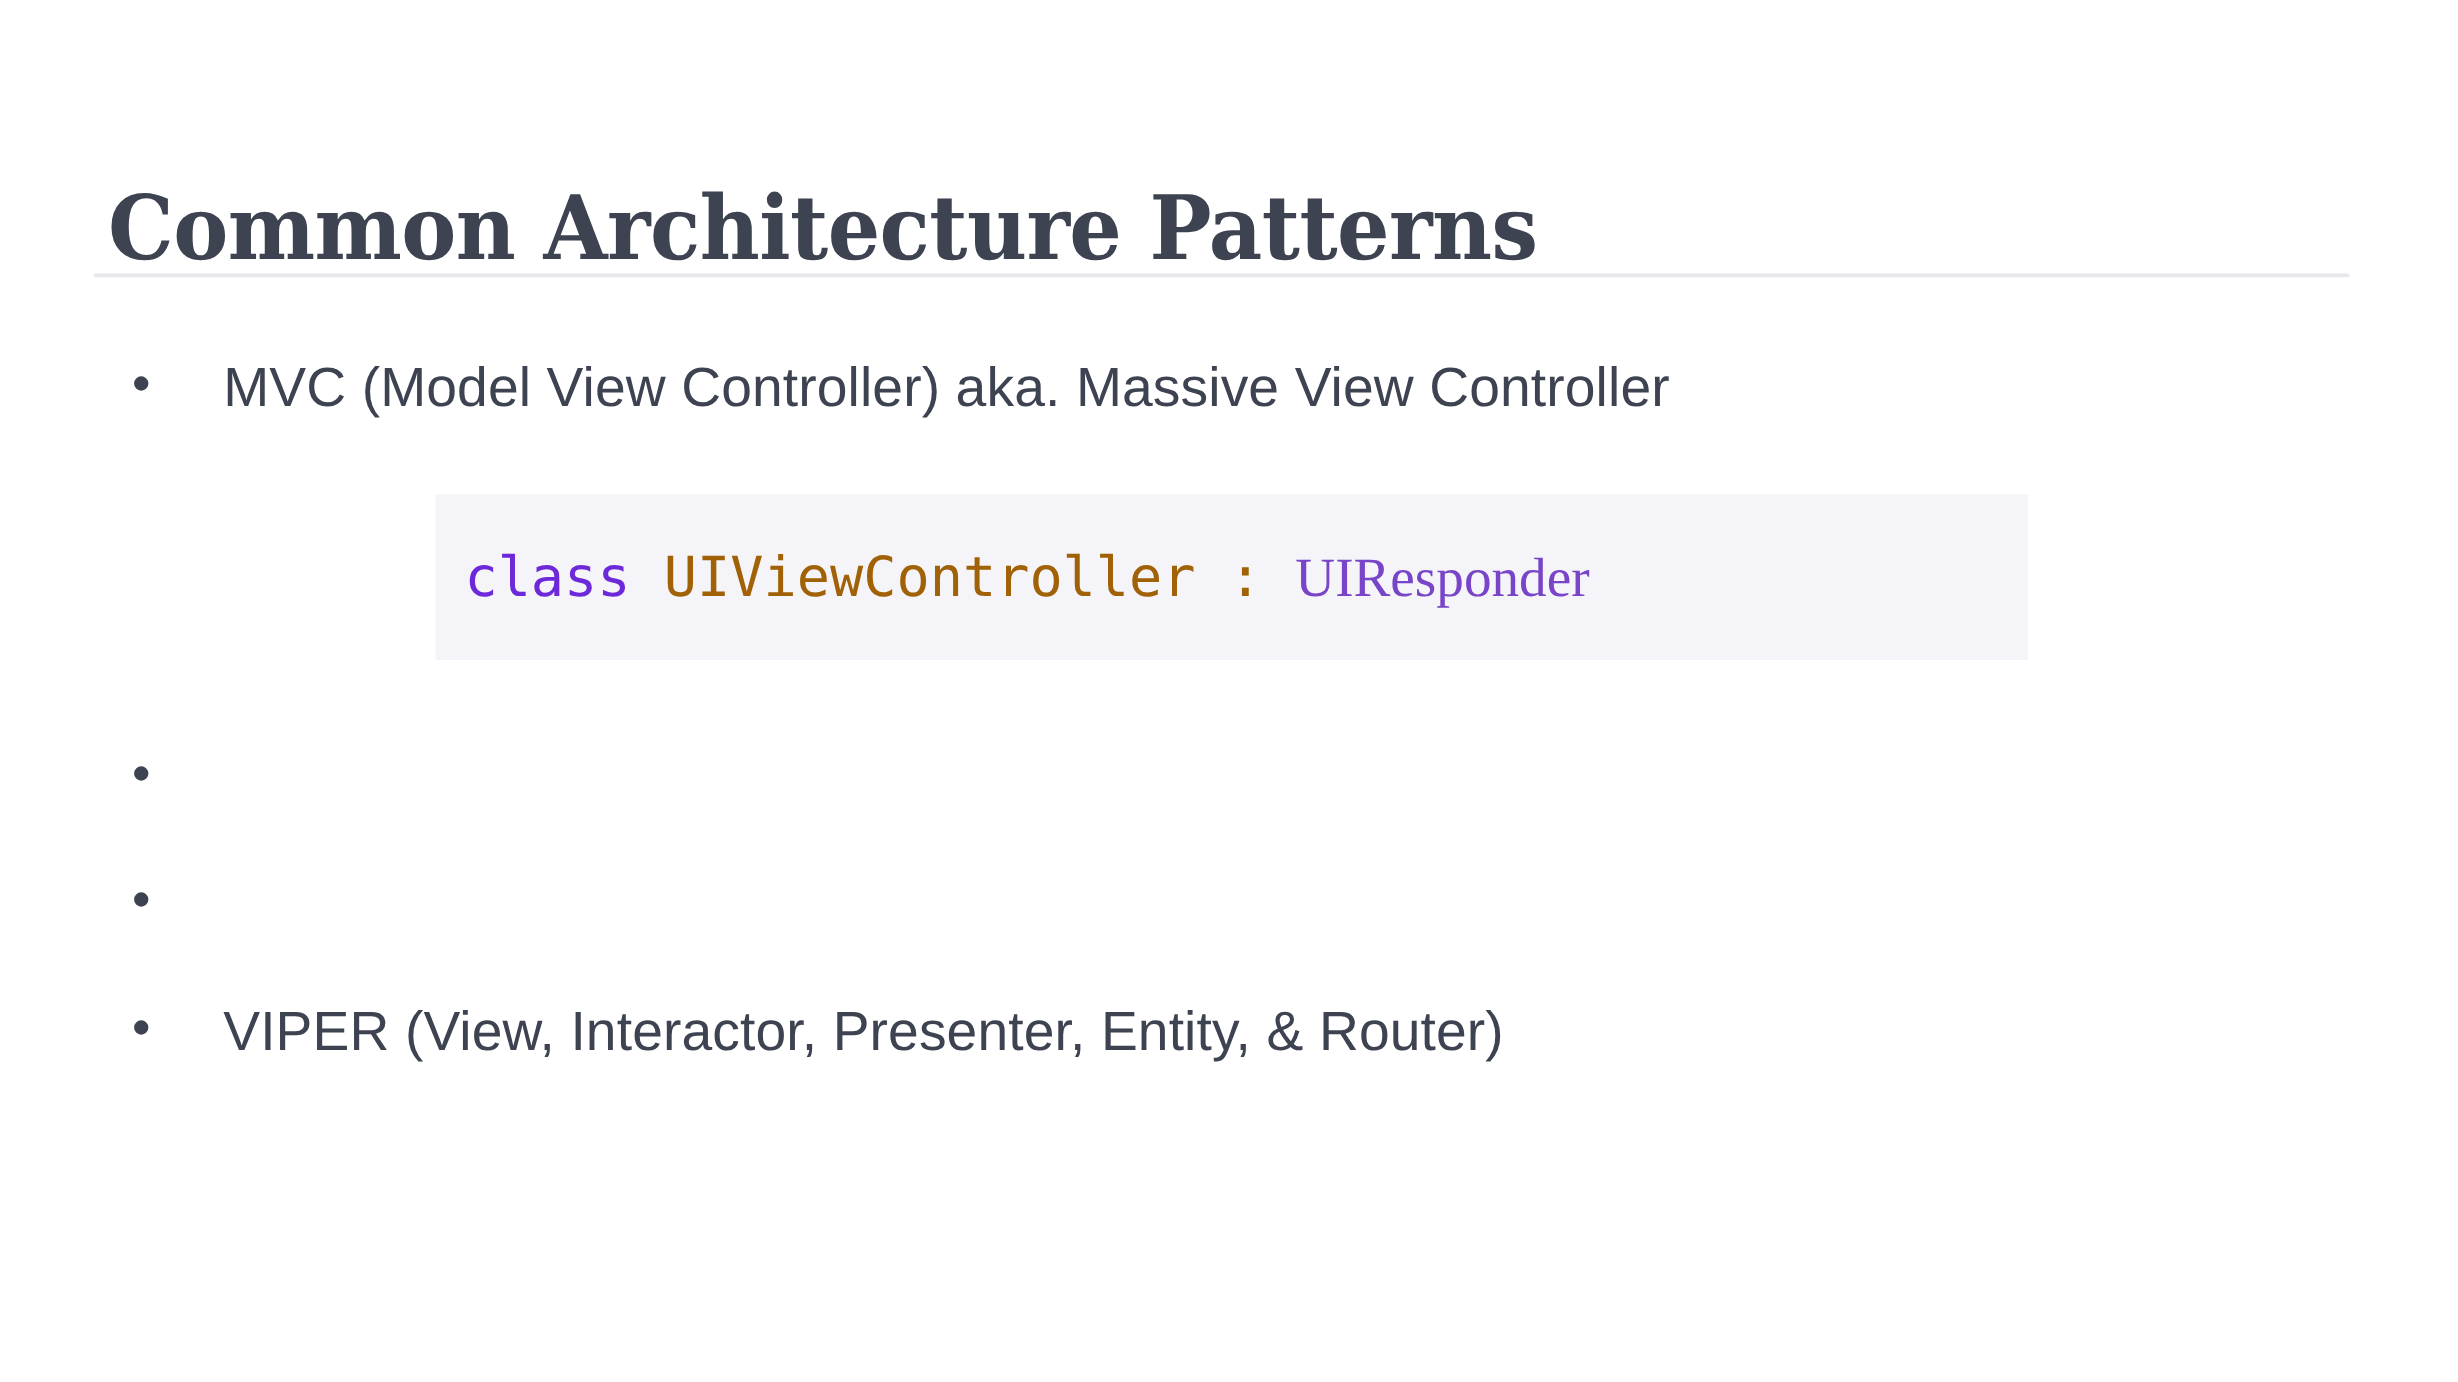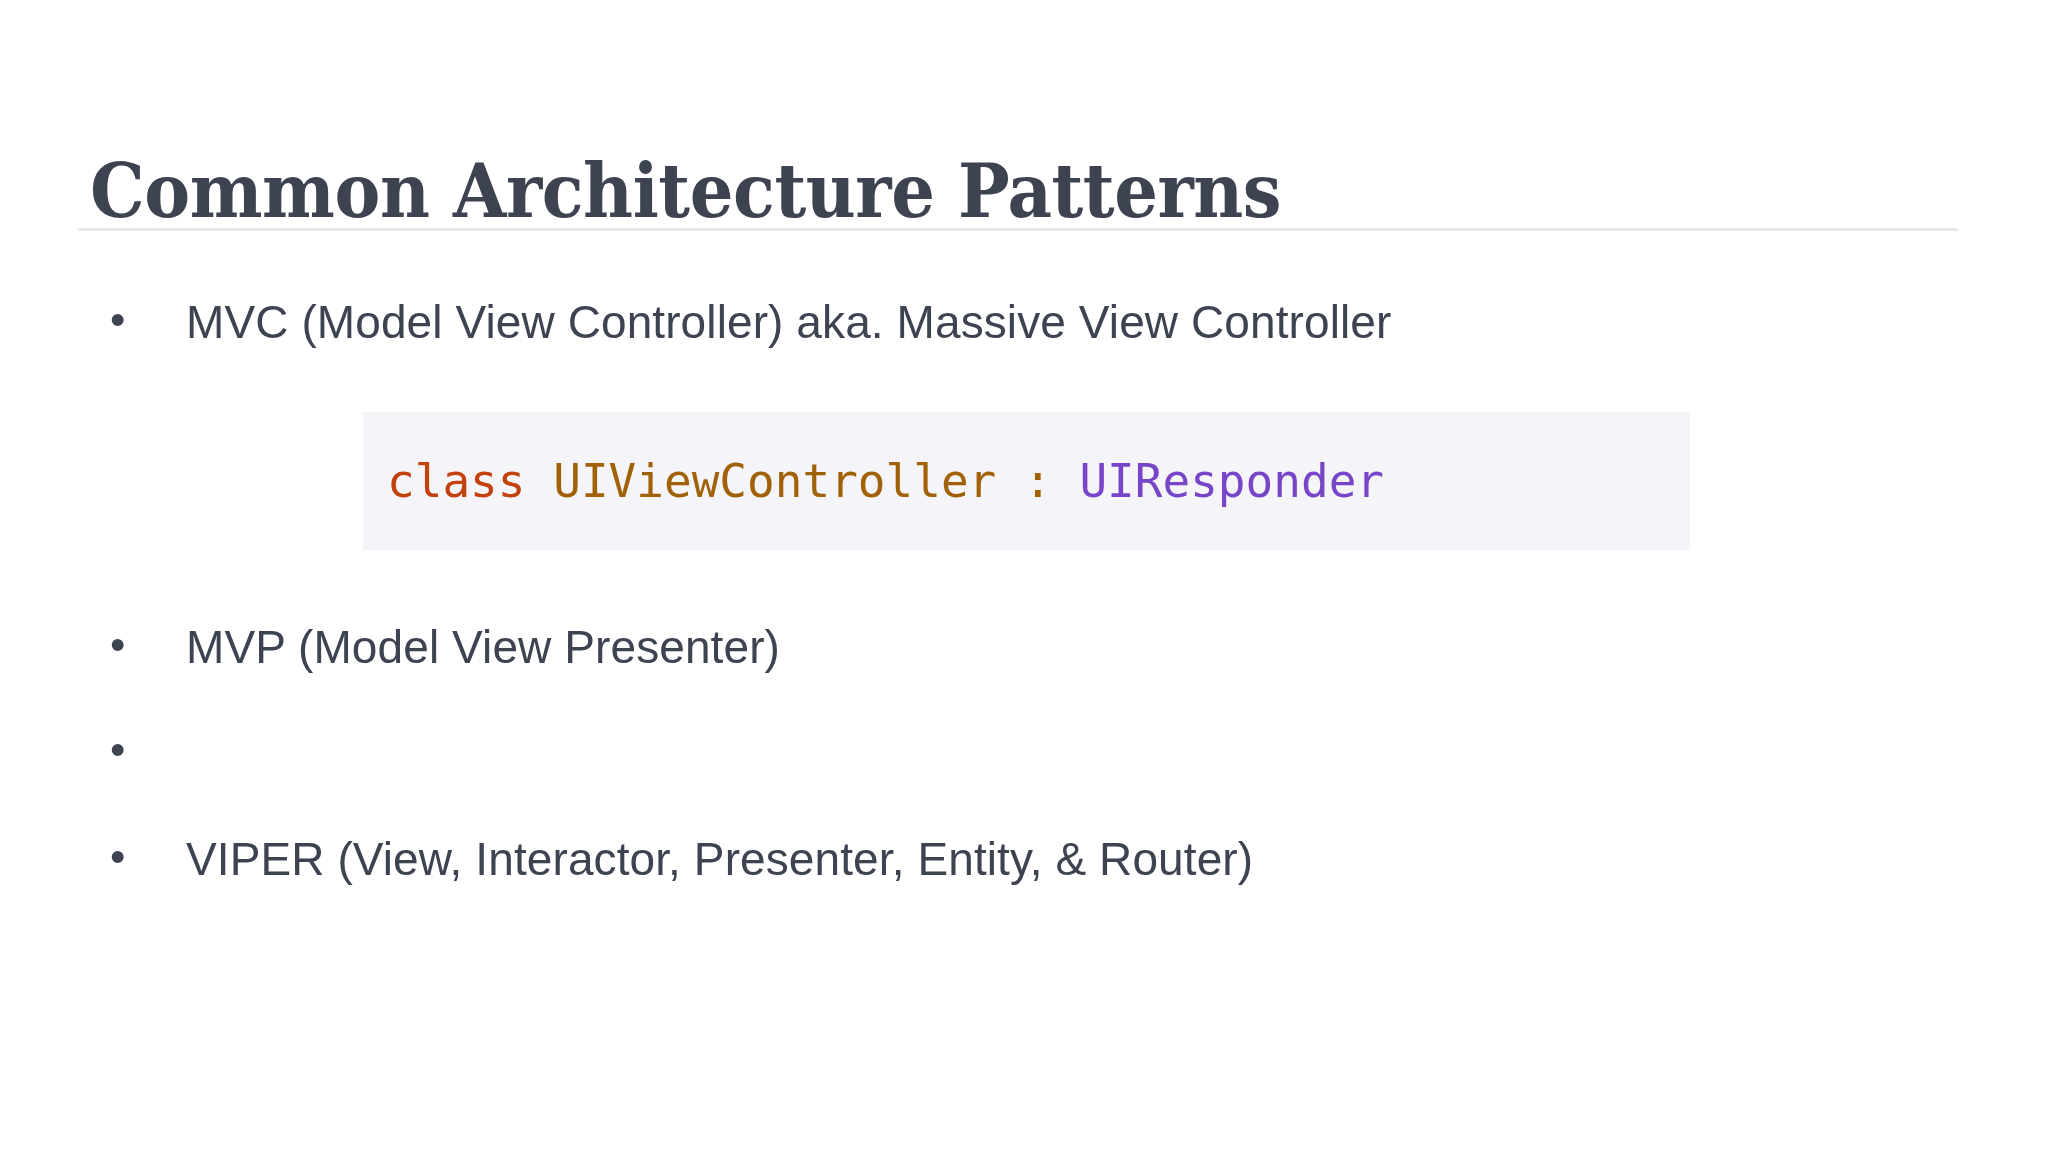--- a/index.html
+++ b/index.html
@@ -108,43 +108,42 @@
   }
 
   .code-line {
     font-family: "DejaVu Sans Mono", "Liberation Mono", monospace;
     font-size: 46px;
     line-height: 58px;
     white-space: pre;
     letter-spacing: 0px;
   }
 
-  .tok-keyword { color: #c2410c; }
+  .tok-keyword { color: #6d28d9; }
   .tok-plain   { color: #a16207; }
-  .tok-type    { color: #7845c9; }
+  .tok-type    { color: #7845c9; font-family: Liberation Serif, serif; }
 </style>
 </head>
 <body>
 
 <div class="slide">
 
   <h1 class="slide-title">Common Architecture Patterns</h1>
 
   <div class="title-rule"></div>
 
   <div class="bullet-list">
 
     <div class="bullet-row row-mvc">
       <span class="bullet-dot">•</span>
       <span class="bullet-text">MVC (Model View Controller) aka. Massive View Controller</span>
     </div>
 
     <div class="bullet-row row-mvp">
       <span class="bullet-dot">•</span>
-      <span class="bullet-text">MVP (Model View Presenter)</span>
     </div>
 
     <div class="bullet-row row-mvvm">
       <span class="bullet-dot">•</span>
     </div>
 
     <div class="bullet-row row-viper">
       <span class="bullet-dot">•</span>
       <span class="bullet-text">VIPER (View, Interactor, Presenter, Entity, &amp; Router)</span>
     </div>

